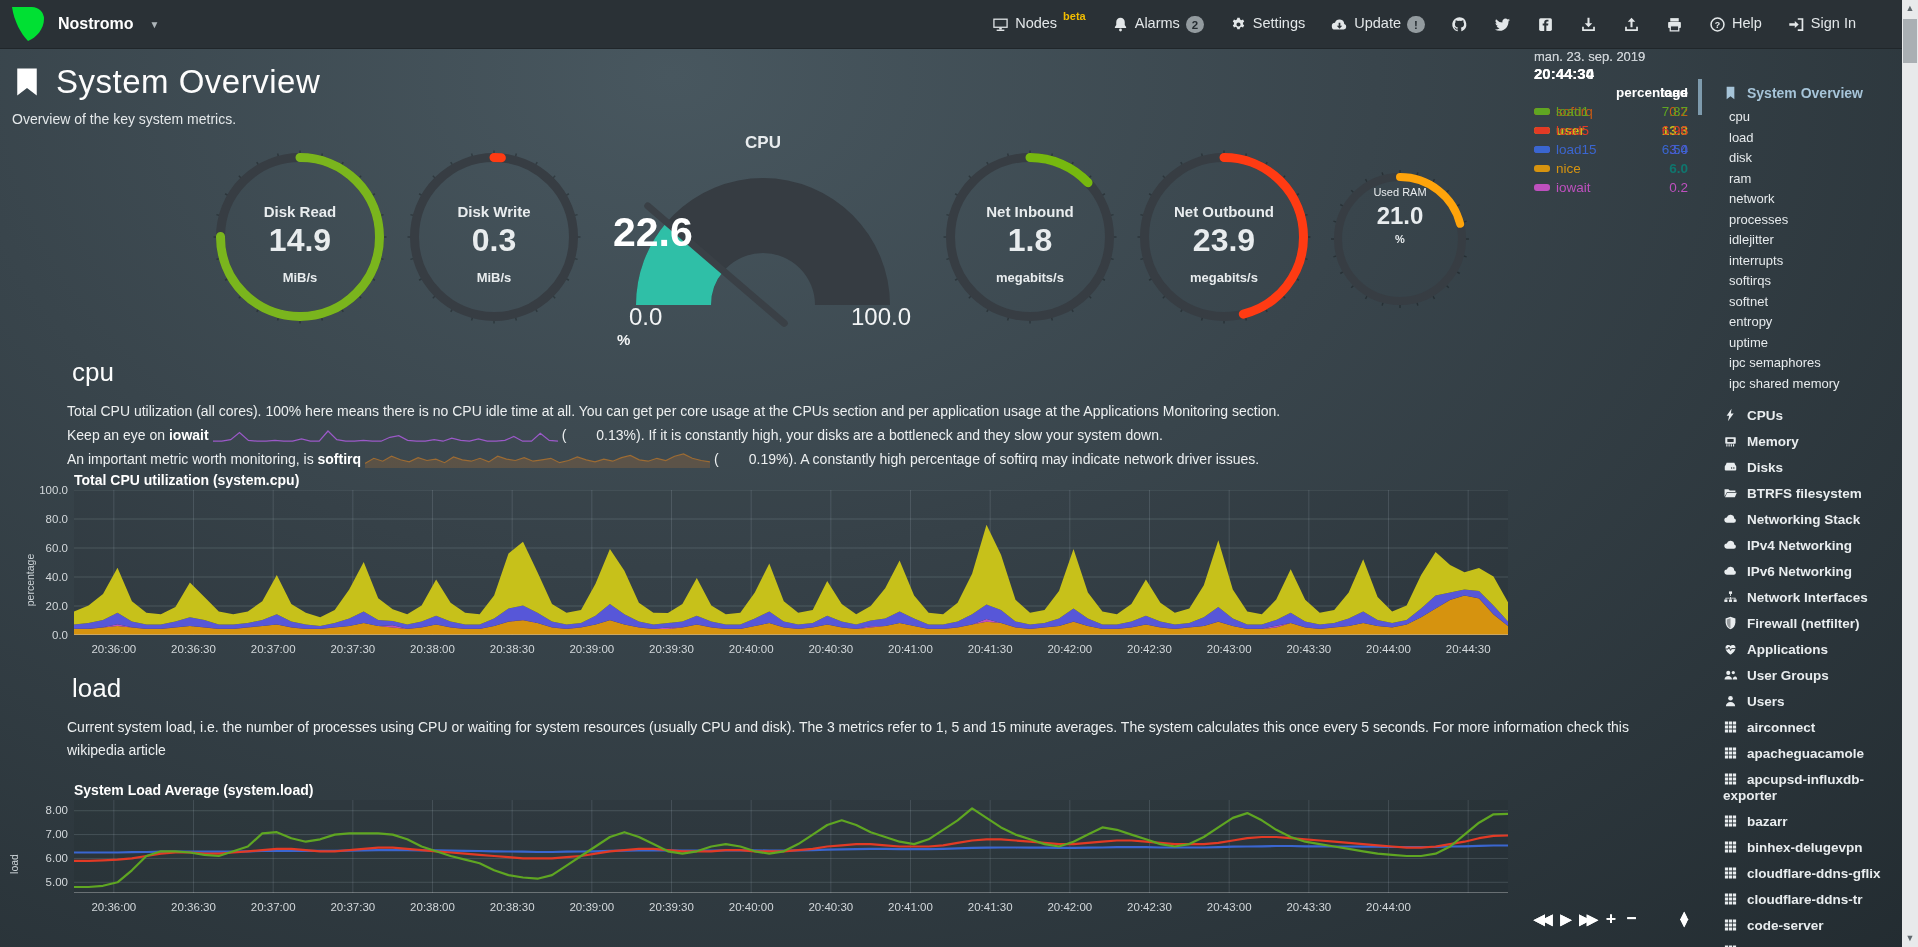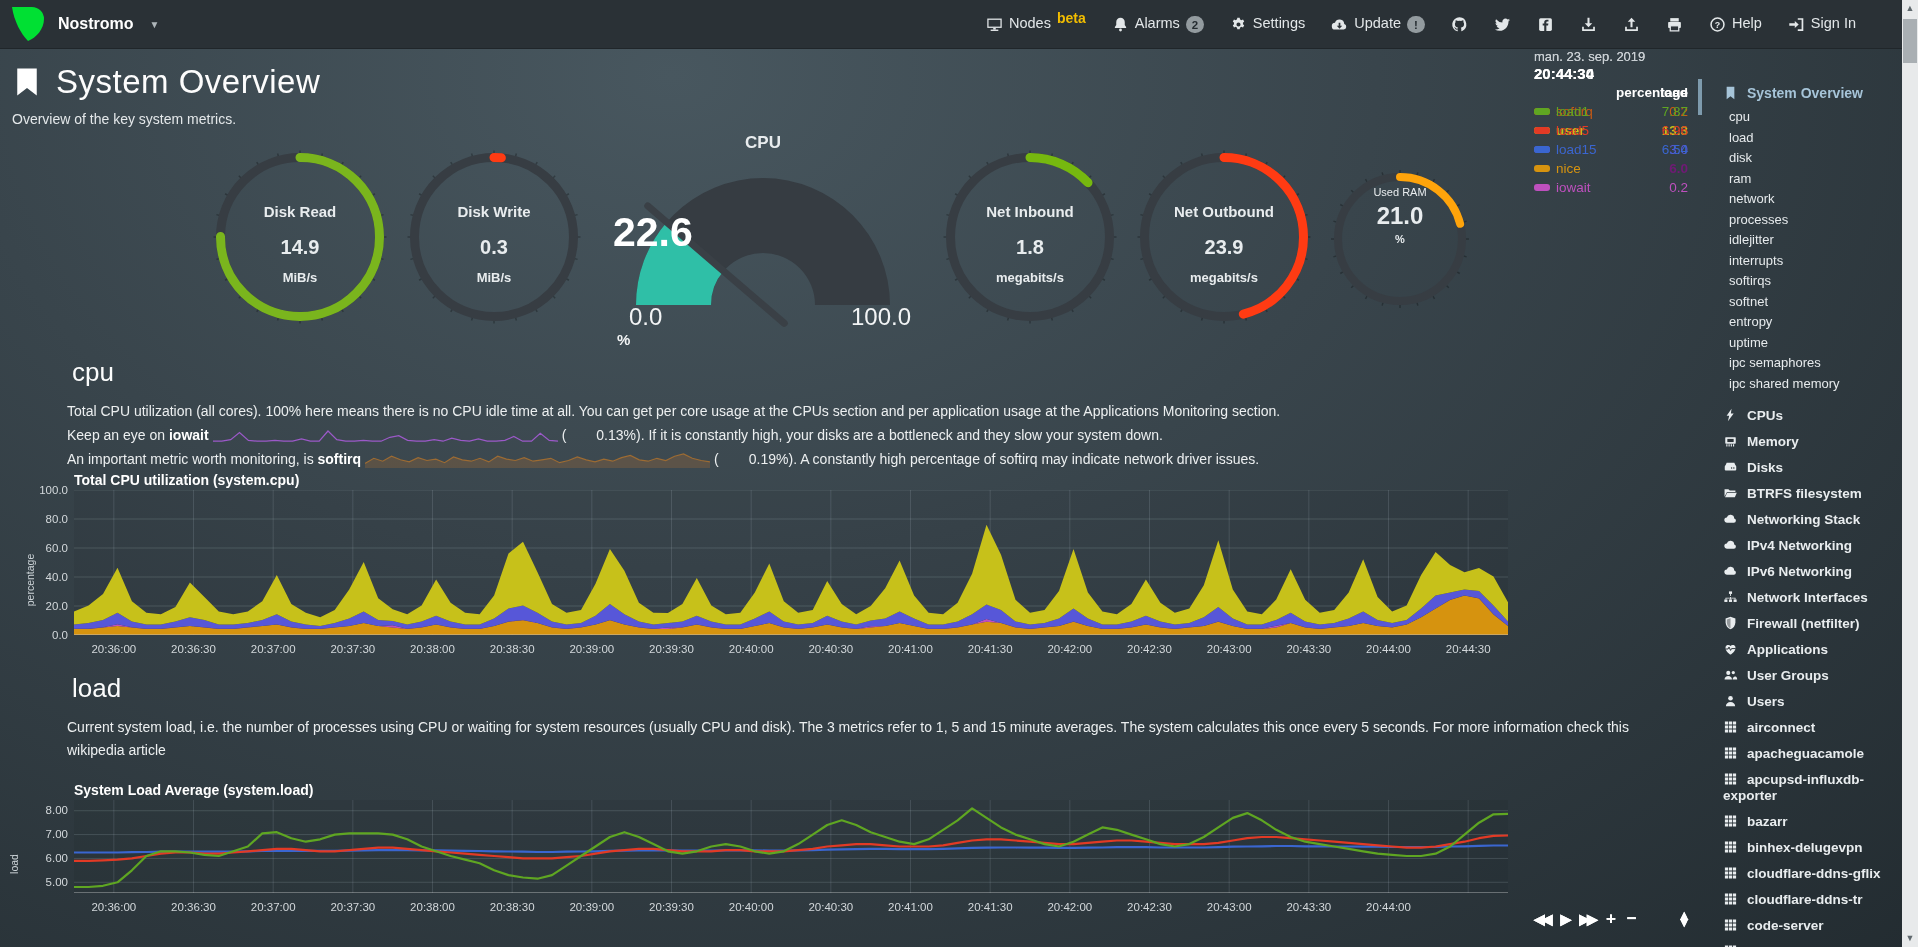--- a/index.html
+++ b/index.html
@@ -13,42 +13,42 @@
   .brand { display:flex; align-items:center; gap:14px; cursor:pointer; }
   .brand .logo { width:34px; height:36px; }
   .brand .host { font-size:16px; font-weight:bold; color:#fff; }
   .brand .caret { color:#aeb6ba; font-size:10px; margin-left:2px; }
   .nav { margin-left:auto; display:flex; align-items:center; gap:26px; }
   .nav-item { display:flex; align-items:flex-start; gap:6px; color:#e3e7e9; font-size:14.5px; cursor:pointer; white-space:nowrap; }
   .nav-item .ic { width:17px; height:17px; display:inline-block; margin-top:1px; }
   .nav-item .ic svg { width:100%; height:100%; fill:#e3e7e9; }
   .pill { background:#939b9f; color:#252c31; border-radius:9px; min-width:18px; height:17px; padding:0 5px;
           font-size:11.5px; font-weight:bold; display:inline-flex; align-items:center; justify-content:center; margin-top:1px; }
-  .beta { color:#f2bd00; font-size:14px; font-weight:bold; transform:translateY(-5px); }
+  .beta { color:#f2bd00; font-size:11px; font-weight:bold; transform:translateY(-5px); }
 
   
   .content { position:absolute; top:49px; left:0; right:16px; bottom:0; }
   .main { position:absolute; left:0; top:0; width:1690px; bottom:0; padding:0 12px; }
   .sidebar { position:absolute; left:1698px; right:0; top:0; bottom:0; padding:26px 0 0 0; font-size:13px; }
 
   
   .pg-head { display:flex; align-items:center; gap:14px; margin-top:14px; }
   .pg-head .ic { width:30px; height:38px; }
   .pg-head .ic svg { width:100%; height:100%; fill:#fff; }
   .pg-title { font-size:33px; font-weight:400; color:#fdfdfd; letter-spacing:.5px; }
   .pg-sub { font-size:14px; color:#e4e8ea; margin-top:10px; }
 
   
   .gauges { display:flex; align-items:flex-start; margin-top:4px; height:212px; }
   .gauge { position:relative; cursor:pointer; }
   .gauge.normal { width:184px; height:184px; margin-top:14px; }
   .gauge.small  { width:148px; height:148px; margin-top:34px; }
   .g-text { position:absolute; inset:0; display:flex; flex-direction:column; align-items:center; }
   .gauge.normal .g-title { margin-top:58px; font-size:15px; font-weight:bold; }
-  .gauge.normal .g-value { margin-top:16px; font-size:20px; font-weight:bold; }
+  .gauge.normal .g-value { margin-top:2px; font-size:32px; font-weight:bold; }
   .gauge.normal .g-unit  { margin-top:11px; font-size:13px; font-weight:bold; }
   .gauge.small .g-title { margin-top:21px; font-size:11px; font-weight:normal; }
   .gauge.small .g-value { margin-top:4px; font-size:24px; font-weight:bold; }
   .gauge.small .g-unit  { margin-top:3px; font-size:11px; font-weight:bold; }
   .cpu-gauge { position:relative; width:300px; height:212px; cursor:pointer; }
   .cg-title { text-align:center; font-size:17px; font-weight:bold; margin-top:2px; }
   .cg-value { position:absolute; left:0; right:0; top:78px; text-align:left; font-size:41px; font-weight:bold; color:#fff; }
   .cg-min { position:absolute; left:16px;  top:172px; font-size:24px; color:#f2f4f5; }
   .cg-max { position:absolute; right:2px; top:172px; font-size:24px; color:#f2f4f5; }
   .cg-unit{ position:absolute; left:4px;  top:200px; font-size:15px; font-weight:bold; color:#f2f4f5; }
@@ -475,21 +475,21 @@
             <div class="l-val" style="color: rgb(199, 193, 26); font-weight: bold;">13.3</div>
           </div>
           <div class="l-row">
             <div class="l-sw" style="background: rgb(87, 87, 216);"></div>
             <div class="l-name" style="color: #404040;">system</div>
             <div class="l-val" style="color: rgb(87, 87, 216);">3.0</div>
           </div>
           <div class="l-row">
             <div class="l-sw" style="background: rgb(214, 147, 15);"></div>
             <div class="l-name" style="color: rgb(214, 147, 15);">nice</div>
-            <div class="l-val" style="color: #701a75; font-weight: bold;">6.0</div>
+            <div class="l-val" style="color: #0f766e; font-weight: bold;">6.0</div>
           </div>
           <div class="l-row">
             <div class="l-sw" style="background: rgb(190, 80, 190);"></div>
             <div class="l-name" style="color: rgb(190, 80, 190);">iowait</div>
             <div class="l-val" style="color: rgb(190, 80, 190);">0.2</div>
           </div>
           <div class="l-ctrl">
             <span>◀◀</span>
             <span>▶</span>
             <span>▶▶</span>

